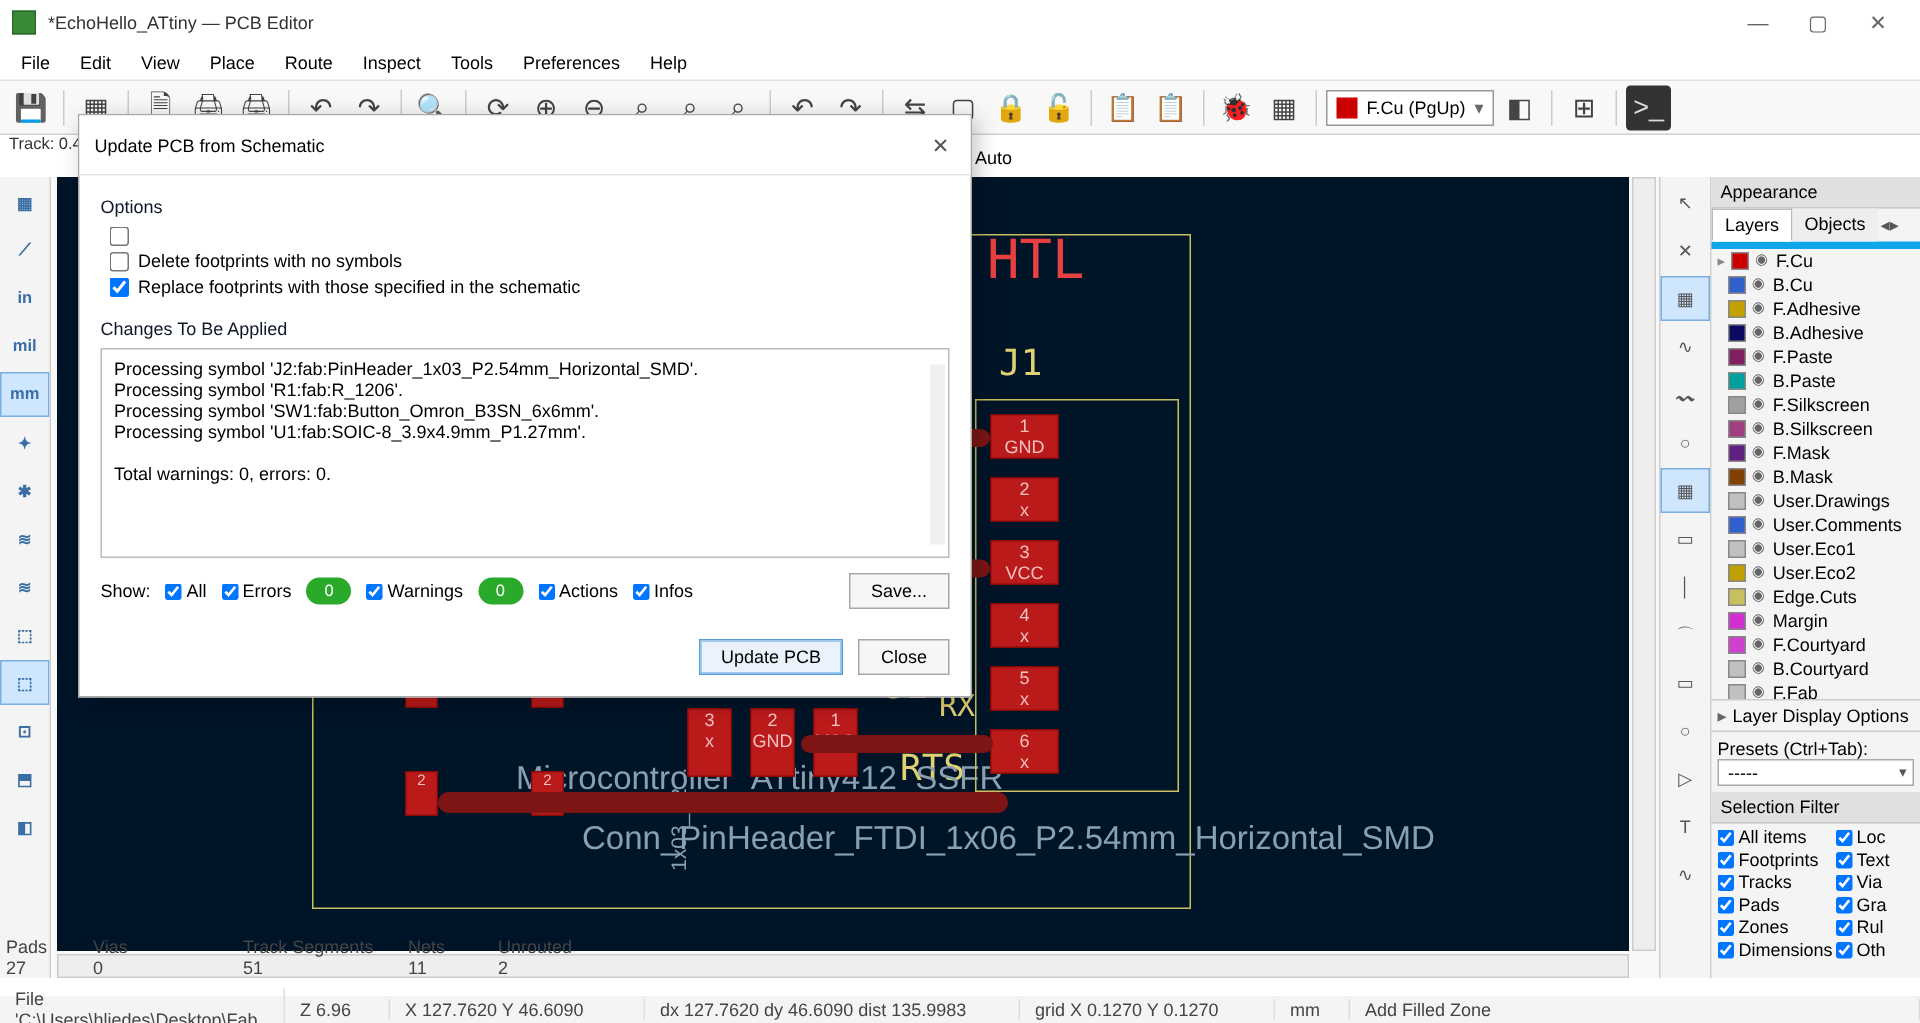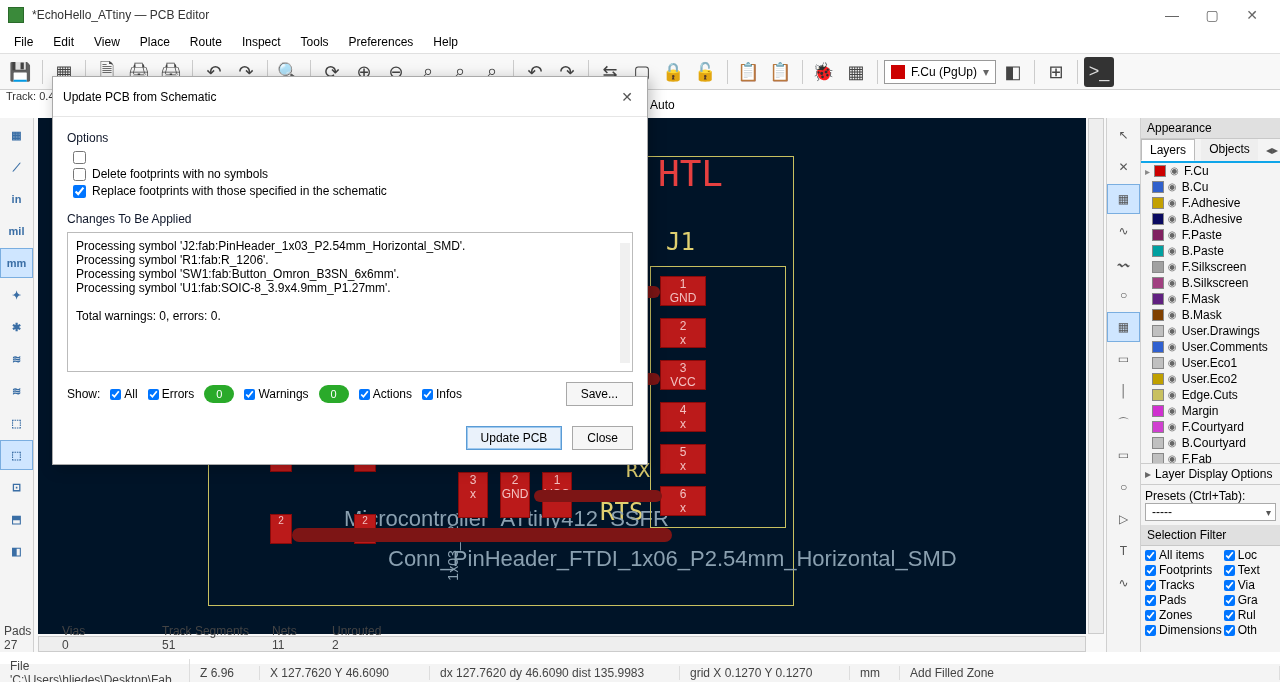--- a/index.html
+++ b/index.html
@@ -21,21 +21,21 @@
 .lefttools .sel { background:#cfe6ff; border:1px solid #7aaee0;}
 .canvas-wrap { flex:1; position:relative; background:#f8f8f8;}
 .canvas { position:absolute; top:0; left:4px; right:20px; bottom:18px; background:#001428; overflow:hidden;}
 .sbx { position:absolute; bottom:0; left:4px; right:20px; height:16px; background:#eee; border:1px solid #ccc;}
 .sby { position:absolute; top:0; right:2px; bottom:18px; width:16px; background:#eee; border:1px solid #ccc;}
 .righttools { width:34px; background:#f4f4f4; border-left:1px solid #d0d0d0; display:flex; flex-direction:column; padding:2px 0; gap:2px;}
 .righttools .rb { height:30px; display:flex;align-items:center;justify-content:center;color:#555;}
 .righttools .sel { background:#cfe6ff; border:1px solid #7aaee0;}
 .rightpanel { width:140px; background:#f4f4f4; border-left:1px solid #d0d0d0; display:flex; flex-direction:column; font-size:11px;}
 .panel-head { background:#e0e0e0; padding:3px 6px; font-weight:500; border-bottom:1px solid #c8c8c8;}
-.tabs { display:flex; border-bottom:2px solid #0ea5e9;justify-content:space-between;}
+.tabs { display:flex; border-bottom:5px solid #0ea5e9;}
 .tab { padding:3px 8px; background:#eee;}
 .tab.active { background:#fff; border:1px solid #bbb; border-bottom:1px solid #fff;}
 .tab-arrows{display:flex;align-items:center;padding:0 2px;color:#555;}
 .layers { flex:0 0 auto; max-height:300px; overflow:hidden;}
 .layer-row { display:flex; align-items:center; gap:4px; padding:1px 4px; white-space:nowrap;}
 .lsw { width:12px;height:12px; border:1px solid #888; flex:0 0 12px;}
 .leye { width:10px;height:10px; color:#666; font-size:10px; line-height:10px;}
 .ldp { color:#888; font-size:10px;}
 .ldopts { padding:3px 4px; border-top:1px solid #ccc; border-bottom:1px solid #ccc; display:flex; align-items:center;}
 .ldopts::before{content:"▸";margin-right:4px;color:#666;}

